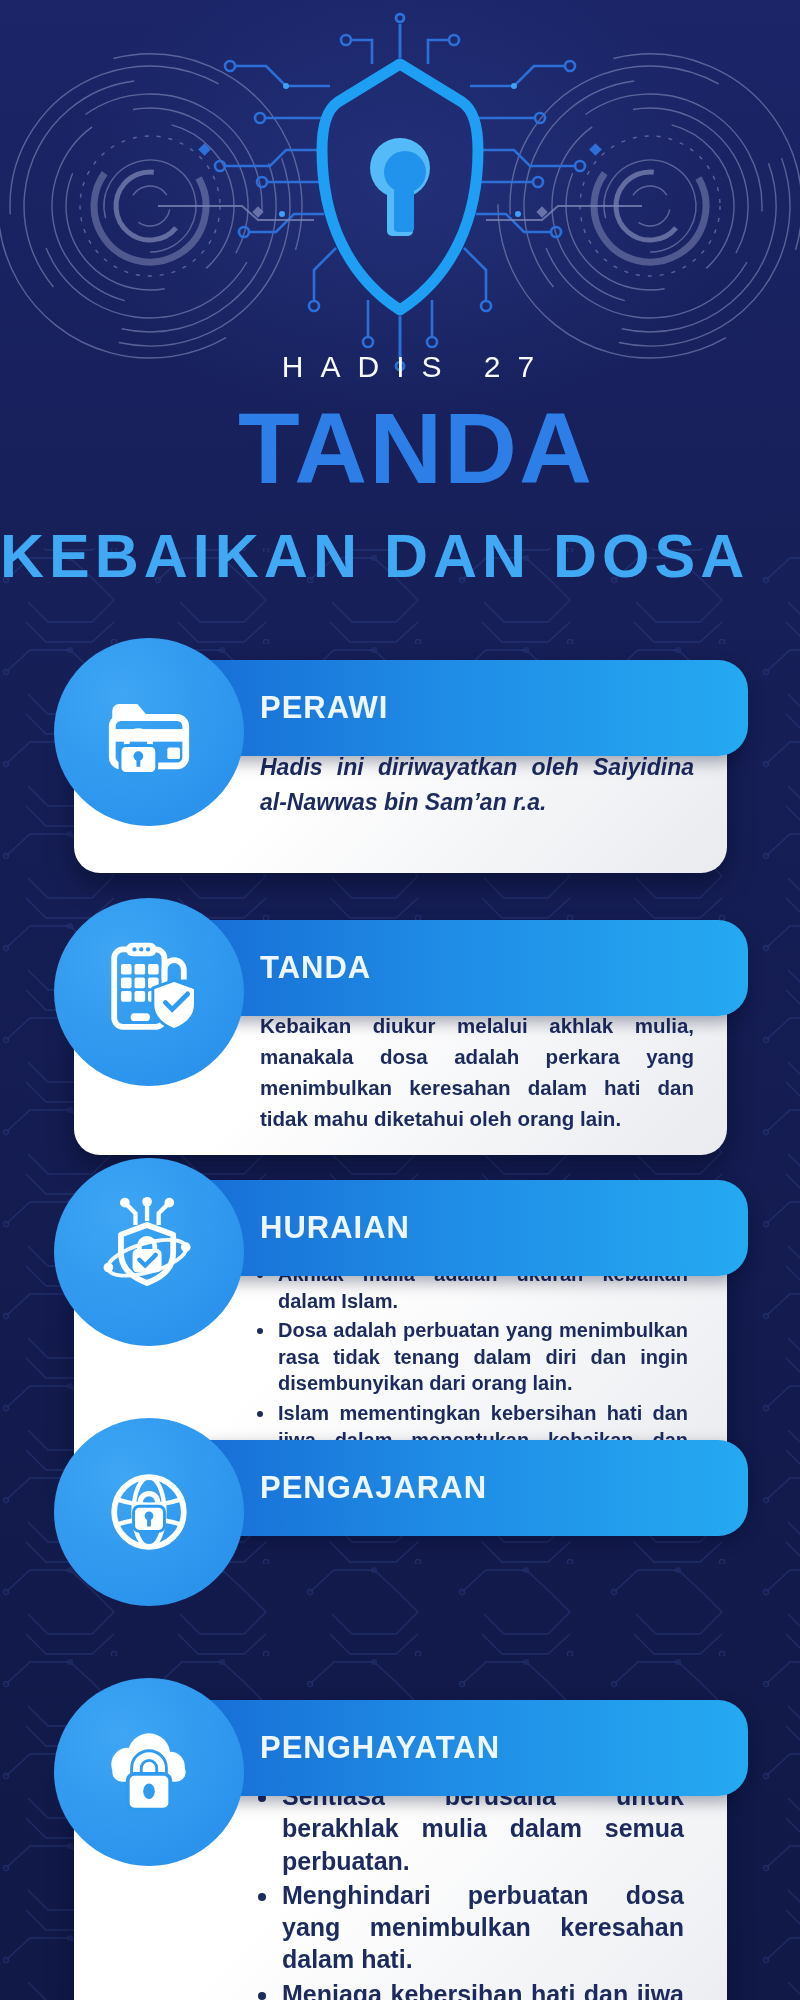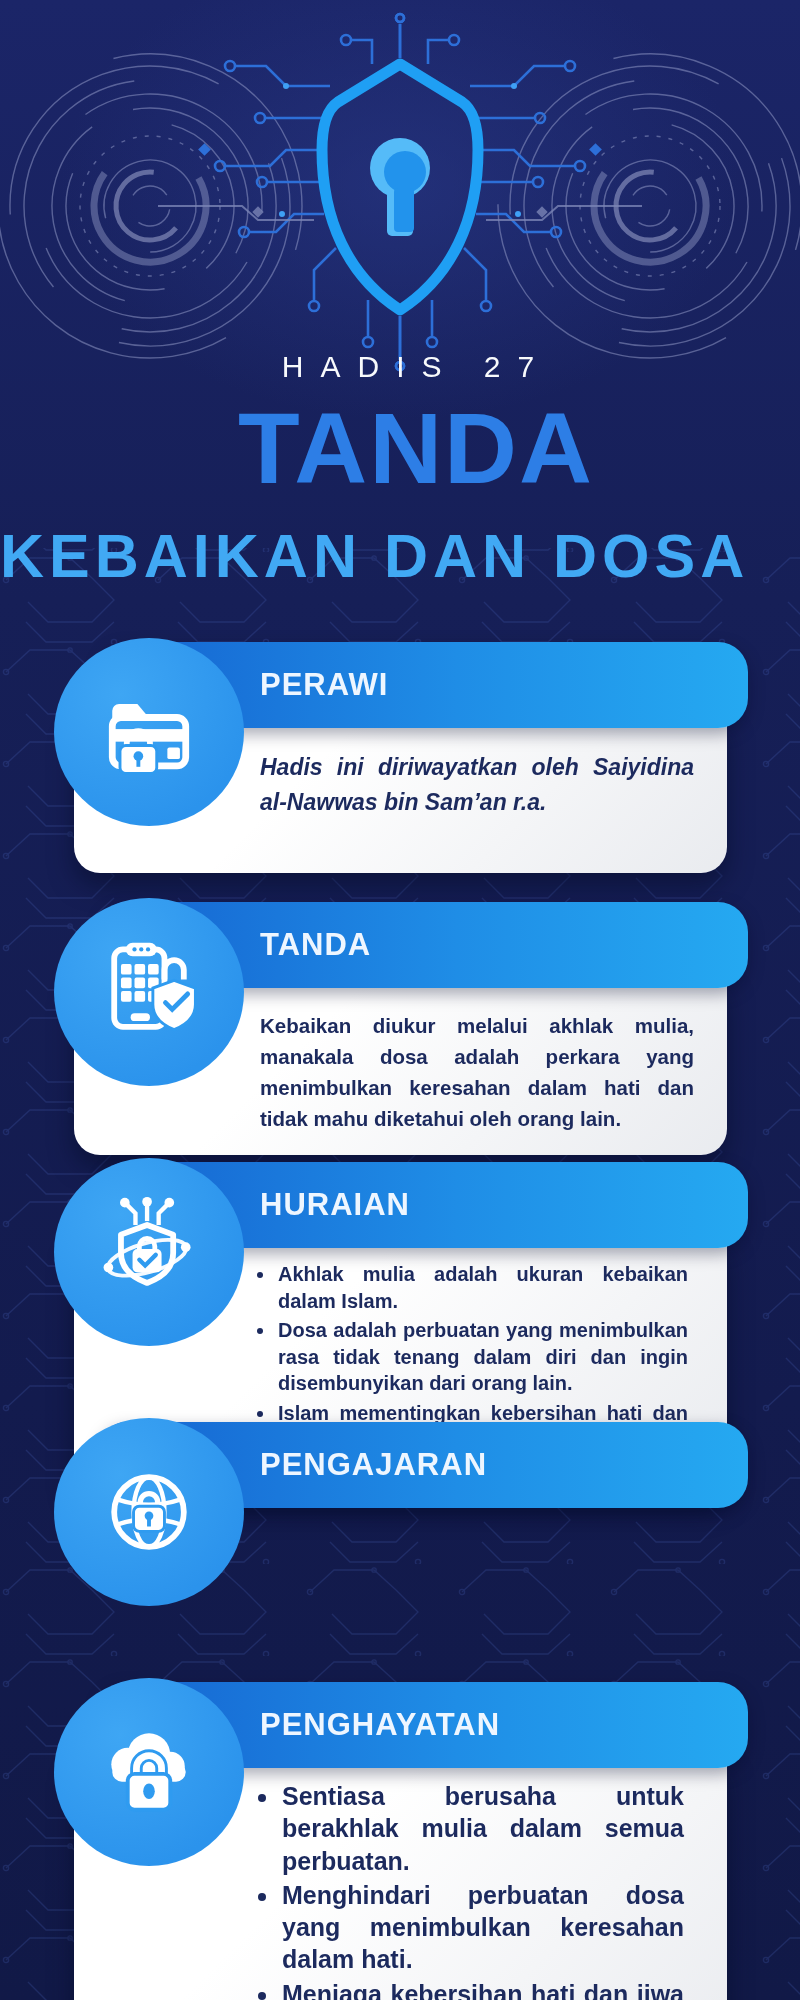--- a/index.html
+++ b/index.html
@@ -23,21 +23,21 @@
   }
   .hero-subtitle{
     position:absolute;top:524px;left:0;width:100%;text-align:left;
     color:#41a9f4;font-size:61px;line-height:1.05;font-weight:700;letter-spacing:5px;
     z-index:2;
   }
   
   .cards{position:absolute;top:636px;left:60px;width:690px;z-index:3;}
   .card{position:relative;height:245px;margin-bottom:15px;}
   .bar{
-    position:absolute;left:40px;right:2px;top:6px;height:86px;
+    position:absolute;left:40px;right:2px;top:24px;height:96px;
     background:linear-gradient(90deg,#1563d0 0%,#1f8de6 55%,#25a9f1 100%);
     border-radius:26px 30px 30px 10px;
     display:flex;align-items:center;padding-left:160px;box-sizing:border-box;
     z-index:2;box-shadow:0 6px 16px rgba(4,10,40,.35);
   }
   .bar h2{margin:0;color:#eef6ff;font-size:31px;font-weight:700;letter-spacing:1px;}
   .cardbody{
     position:absolute;left:14px;top:87px;width:653px;min-height:150px;
     background:linear-gradient(135deg,#ffffff 35%,#e9ebef 100%);
     border-radius:10px 0 26px 26px;box-sizing:border-box;

